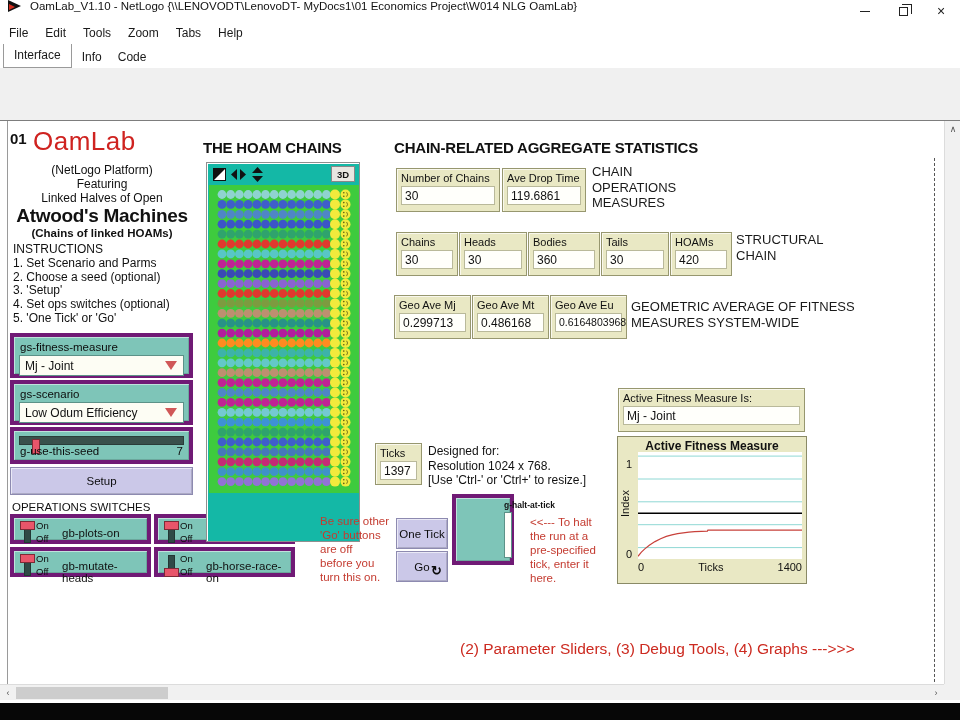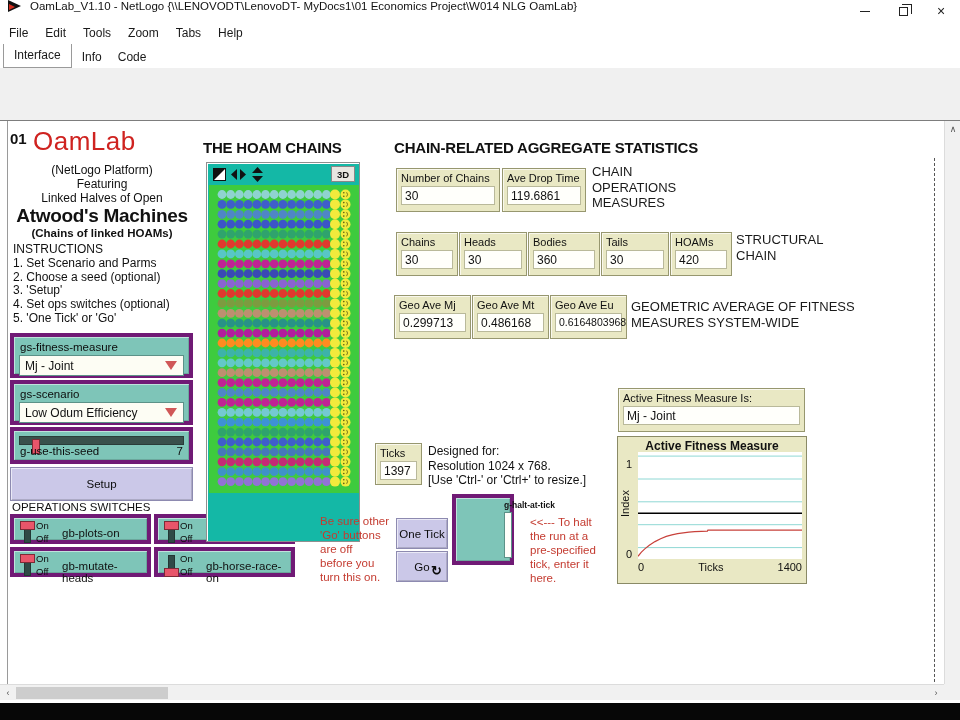--- a/index.html
+++ b/index.html
@@ -239,21 +239,21 @@
   <div class="abs teal" style="left:10px;top:427px;width:183px;height:37px;">
     <div class="slider-groove">
       <div class="slider-knob"></div>
     </div>
     <div class="slider-row">
       <span class="wlabel">g-use-this-seed</span>
       <span class="wlabel">7</span>
     </div>
   </div>
 
-  <div class="abs nl-button" style="left:10px;top:467px;width:183px;height:34px;">Setup</div>
+  <div class="abs nl-button" style="left:10px;top:467px;width:183px;height:28px;">Setup</div>
 
   <span class="abs" style="left:12px;top:501px;font-size:11.5px;">OPERATIONS SWITCHES</span>
   <div class="abs teal nl-switch sw-on" style="left:10px;top:514px;width:141px;height:30px;">
     <div class="sw-slot"></div>
       <div class="sw-knob"></div>
     <div class="sw-onoff">
         <div>On</div>
         <div>Off</div>
       </div>
     <span class="sw-label">gb-plots-on</span>
@@ -961,20 +961,21 @@
     <span class="ytick" style="left:8px;top:21px;">1</span>
     <span class="ytick" style="left:8px;top:111px;">0</span>
     <span class="ylab" style="top:80px;">Index</span>
     <div class="xrow">
       <span>0</span>
       <span>Ticks</span>
       <span>1400</span>
     </div>
   </div>
 
+  <span class="abs footer-note">(2) Parameter Sliders, (3) Debug Tools, (4) Graphs ---&gt;&gt;&gt;</span>
 
   <div class="abs vscroll">
     <div class="sb-arrow" style="top:0;">∧</div>
     <div class="sb-arrow" style="bottom:0;">∨</div>
   </div>
   <div class="abs hscroll">
     <div class="sb-arrow" style="left:0;">‹</div>
     <div class="h-thumb"></div>
     <div class="sb-arrow" style="right:0;">›</div>
   </div>

